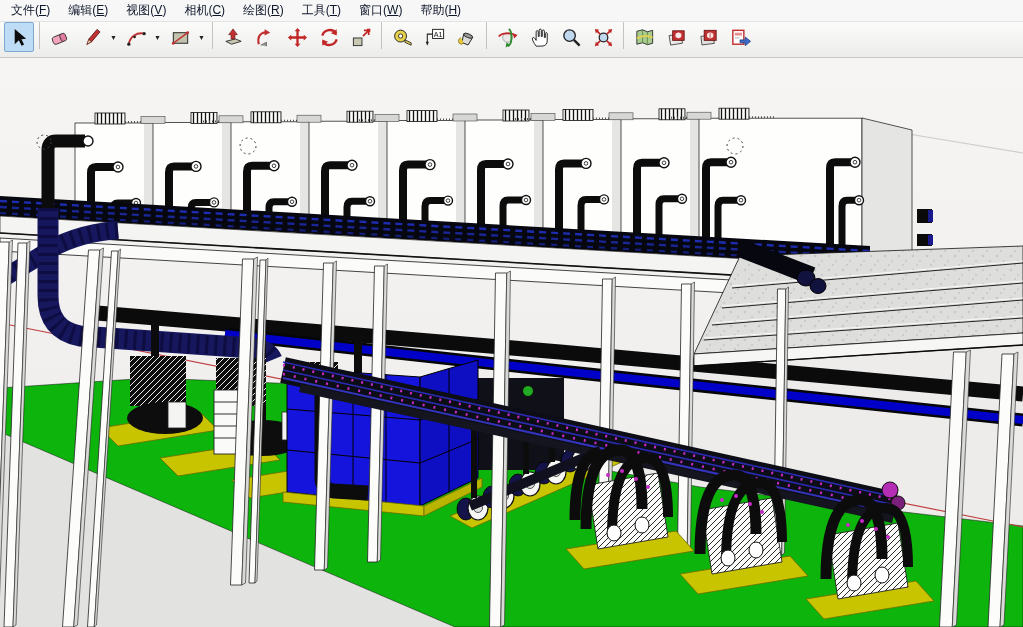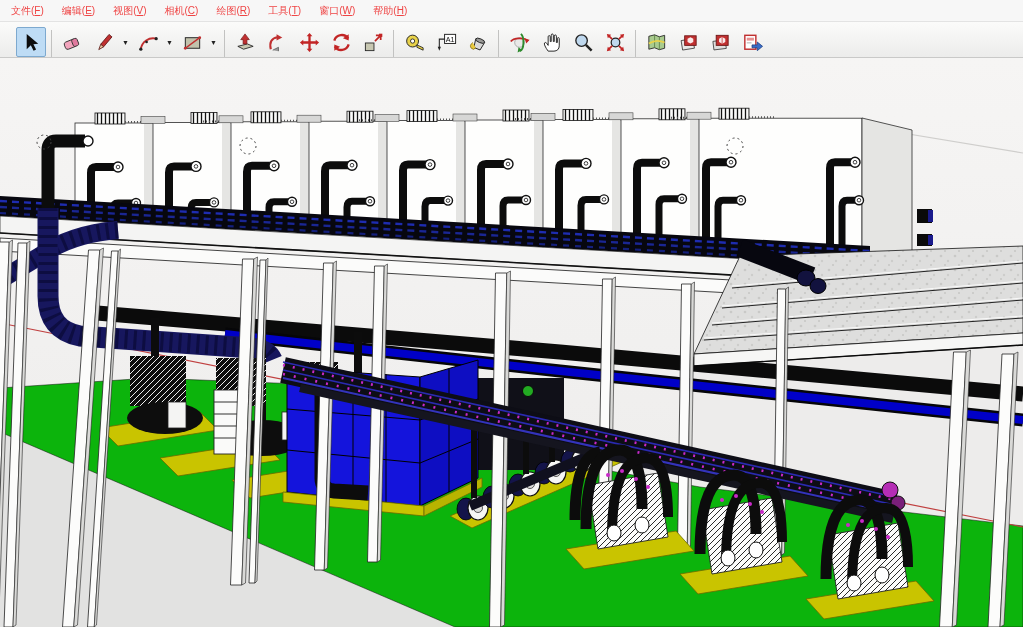--- a/index.html
+++ b/index.html
@@ -1,25 +1,25 @@
 <!DOCTYPE html>
 <html style="--bg: #F5F4F3; --wall: #EDECEB; --slab: #D6D5D4; --fascia: #F4F4F3; --deck: #DEDEDD; --floor-green: #0CB40C; --pad-yellow: #C9C400; --tank-blue: #1414DC; --tank-blue-side: #0E0ECont; --pipe-navy: #17175E; --main-blue: #0000C8; --black-pipe: #0C0C0C; --magenta: #C929C9; --red-line: #C04040; --unit-face: #FEFEFD; --unit-side: #E5E5E3; --select-highlight: #BEDCF5;"><head>
 <meta charset="utf-8">
 <style>
   html,body{margin:0;padding:0;width:1023px;height:627px;overflow:hidden;
     font-family:"Liberation Sans","DejaVu Sans",sans-serif;background:#F0F0F0;}
   .app{width:1023px;height:627px;display:flex;flex-direction:column;}
   
   .menubar{height:22px;background:#F7F7F7;display:flex;align-items:center;
     padding-left:2px;border-bottom:1px solid #E3E3E3;box-sizing:border-box;flex:0 0 auto;}
-  .menu-item{font-size:10px;color:#ef4444;padding:2px 9px;cursor:default;white-space:nowrap;}
+  .menu-item{font-size:12px;color:#0f172a;padding:2px 9px;cursor:default;white-space:nowrap;}
   .menu-item u{text-decoration:underline;}
   
   .toolbar{height:36px;background:linear-gradient(#FBFBFA,#ECECEB);display:flex;
-    align-items:flex-end;padding:0 15px;border-bottom:1px solid #C9C9C8;box-sizing:border-box;flex:0 0 auto;}
+    align-items:flex-start;padding:0 3px;border-bottom:1px solid #C9C9C8;box-sizing:border-box;flex:0 0 auto;}
   .tb-btn{width:30px;height:30px;display:flex;align-items:center;justify-content:center;
     border:1px solid transparent;border-radius:2px;margin:0 1px;box-sizing:border-box;}
   .tb-btn.active{background:var(--select-highlight,#BEDCF5);border-color:#7DA9CF;}
   .tb-btn svg{display:block;}
   .tb-drop{width:11px;height:30px;display:flex;align-items:center;justify-content:center;
     font-size:7px;color:#222;margin-right:1px;}
   .tb-sep{width:1px;height:27px;background:#C2C2C1;margin:0 4px;flex:0 0 auto;}
   
   .viewport{position:relative;flex:1 1 auto;overflow:hidden;}
   .viewport svg{position:absolute;left:0;top:0;width:1023px;height:569px;}

